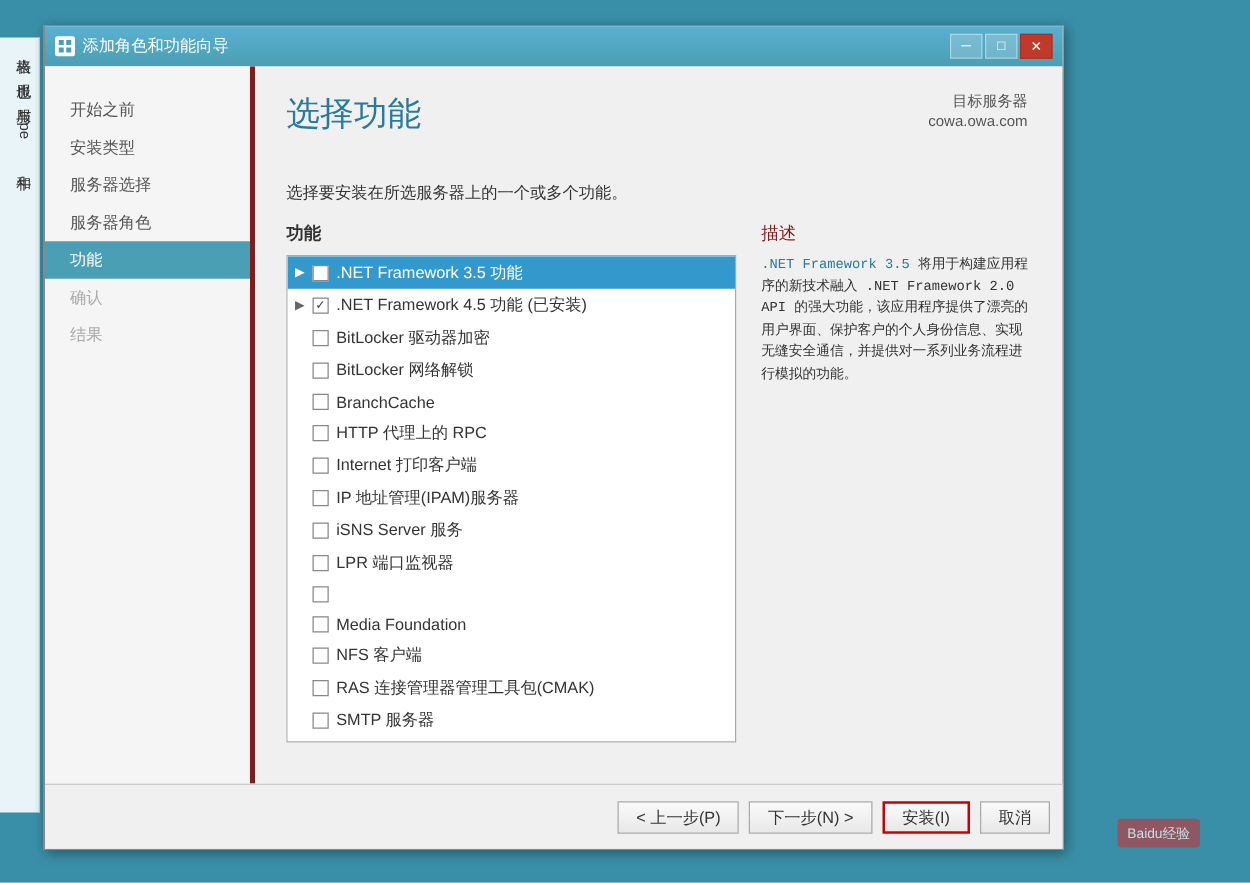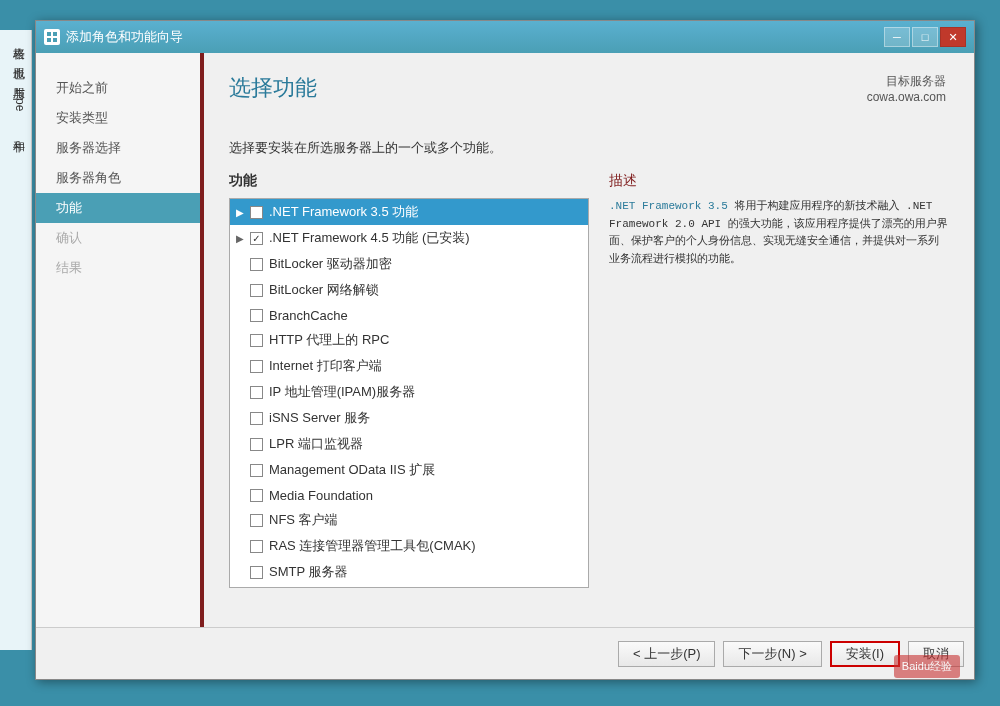--- a/index.html
+++ b/index.html
@@ -40,21 +40,21 @@
       font-size: 12px;
       color: #333;
       white-space: nowrap;
     }
 
     
     .dialog {
       position: absolute;
       top: 20px;
       left: 35px;
-      width: 940px;
+      width: 816px;
       height: 660px;
       background: #f0f0f0;
       border: 1px solid #888;
       box-shadow: 2px 2px 10px rgba(0,0,0,0.4);
       display: flex;
       flex-direction: column;
     }
 
     
     .title-bar {
@@ -149,21 +149,21 @@
     
     .main-content {
       flex: 1;
       padding: 20px 25px;
       overflow: hidden;
       display: flex;
       flex-direction: column;
     }
 
     .page-title {
-      font-size: 22px;
+      font-size: 27px;
       color: #2a7a9a;
       margin-bottom: 15px;
       font-weight: normal;
     }
 
     .server-info {
       position: absolute;
       top: 52px;
       right: 28px;
       text-align: right;
@@ -454,21 +454,20 @@
 
             <div class="feature-item">
               <span class="expand-arrow"></span>
               <div class="feature-checkbox"></div>
               <span class="feature-text">LPR 端口监视器</span>
             </div>
 
             <div class="feature-item">
               <span class="expand-arrow"></span>
               <div class="feature-checkbox"></div>
-              <span class="feature-text">Management OData IIS 扩展</span>
             </div>
 
             <div class="feature-item">
               <span class="expand-arrow"></span>
               <div class="feature-checkbox"></div>
               <span class="feature-text">Media Foundation</span>
             </div>
 
             <div class="feature-item">
               <span class="expand-arrow"></span>

